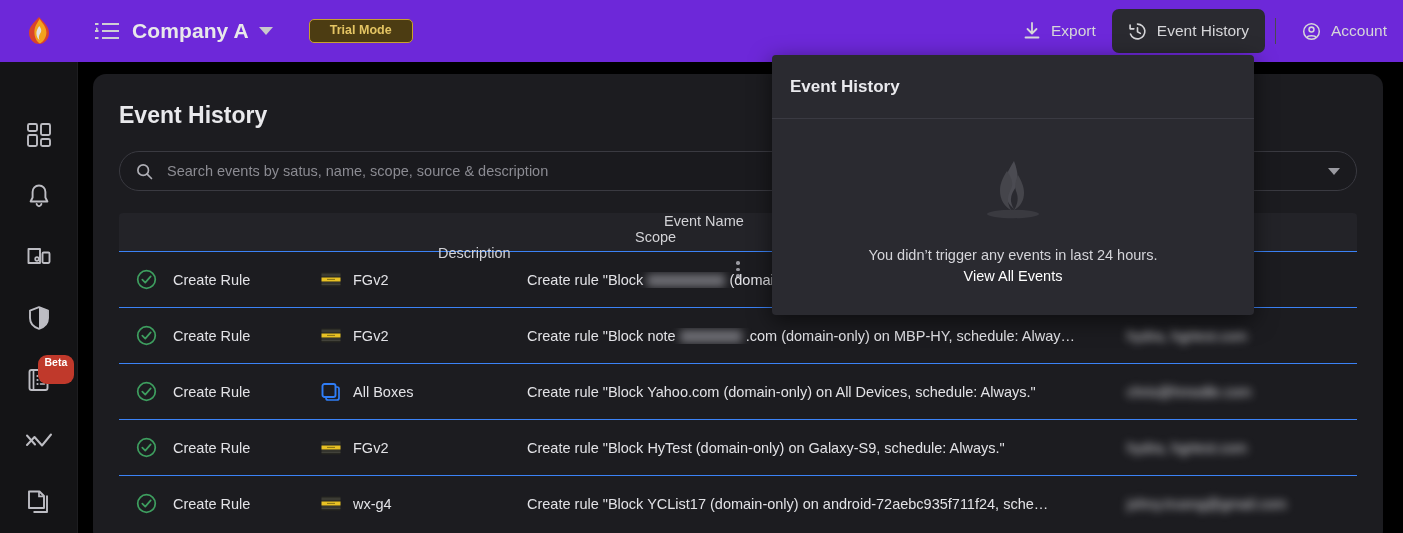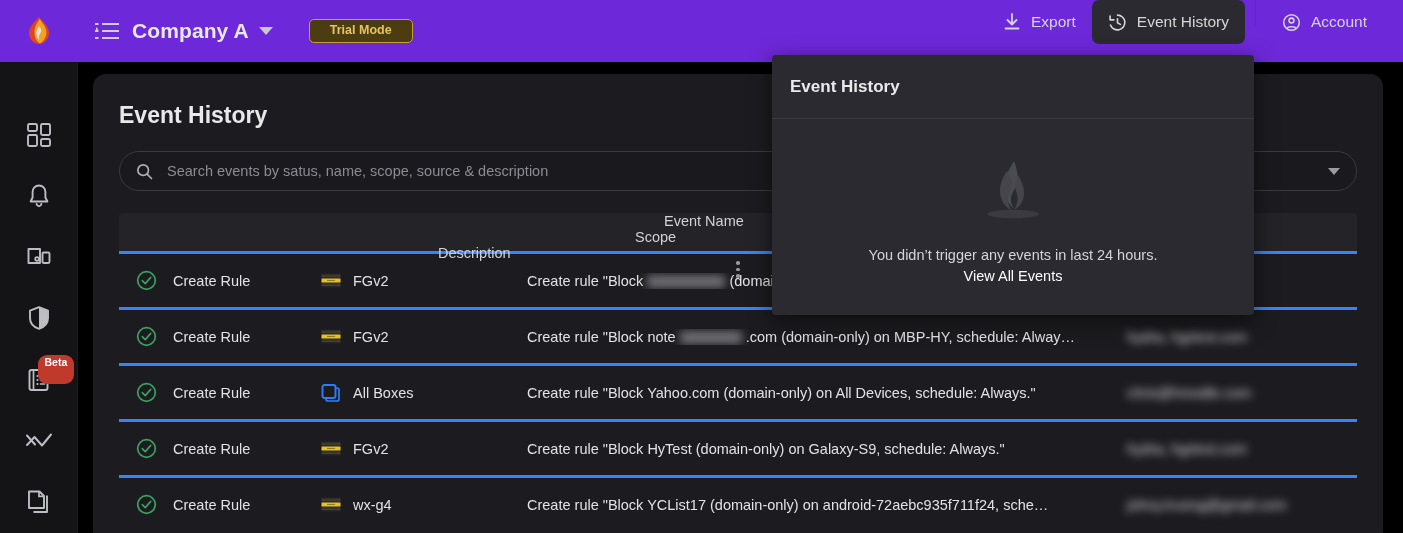--- a/index.html
+++ b/index.html
@@ -43,22 +43,22 @@
     margin-left: 36px;
     border: 1px solid #c8a02e;
     background: #4c3c12;
     color: #e4c463;
     font-size: 12.5px; font-weight: bold;
     padding: 4px 20px 5px; border-radius: 5px;
     line-height: 1;
   }
 
   .topbar-right {
-    margin-left: auto; display: flex; align-items: flex-start;
-    padding-right: 20px; height: 62px;
+    margin-left: auto; display: flex; align-items: center;
+    height: 62px;
   }
   .tb-btn {
     display: flex; align-items: center; gap: 10px;
     height: 44px; padding: 0 16px; border-radius: 7px;
     color: #d6d6d9; font-size: 15.5px; cursor: pointer;
   }
   .tb-btn.active { background: #2a2a30; }
   .tb-divider {
     width: 1px; height: 26px; background: #494950; margin: 0 10px;
   }
@@ -128,21 +128,21 @@
   .thead {
     display: flex; align-items: center;
     height: 38px; color: #d2d2d6; font-size: 14.5px;
     background: #232328;
     border-radius: 4px 4px 0 0;
     flex-direction: column;
   }
   .row {
     display: flex; align-items: center;
     height: 56px;
-    border-top: 3px solid #3b82f6;
+    border-top: 1px solid #3b82f6;
     font-size: 14.5px; color: #e2e2e6;
   }
   .row:first-of-type { border-top: none; }
   .c-status { width: 54px; display: flex; justify-content: center; flex: none; }
   .c-name   { width: 148px; flex: none; }
   .c-scope  { width: 206px; flex: none; display: flex; align-items: center; gap: 12px; }
   .c-desc   { width: 600px; flex: none; white-space: nowrap; overflow: hidden; text-overflow: ellipsis; padding-right: 16px; }
   .c-src    { flex: 1; }
   .c-menu   { width: 40px; flex: none; display: flex; justify-content: center; cursor: pointer; }
 

